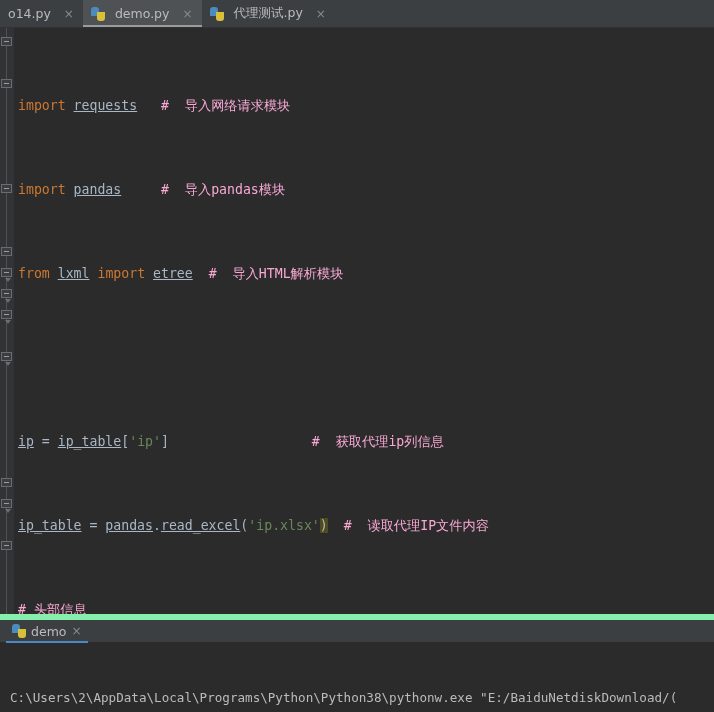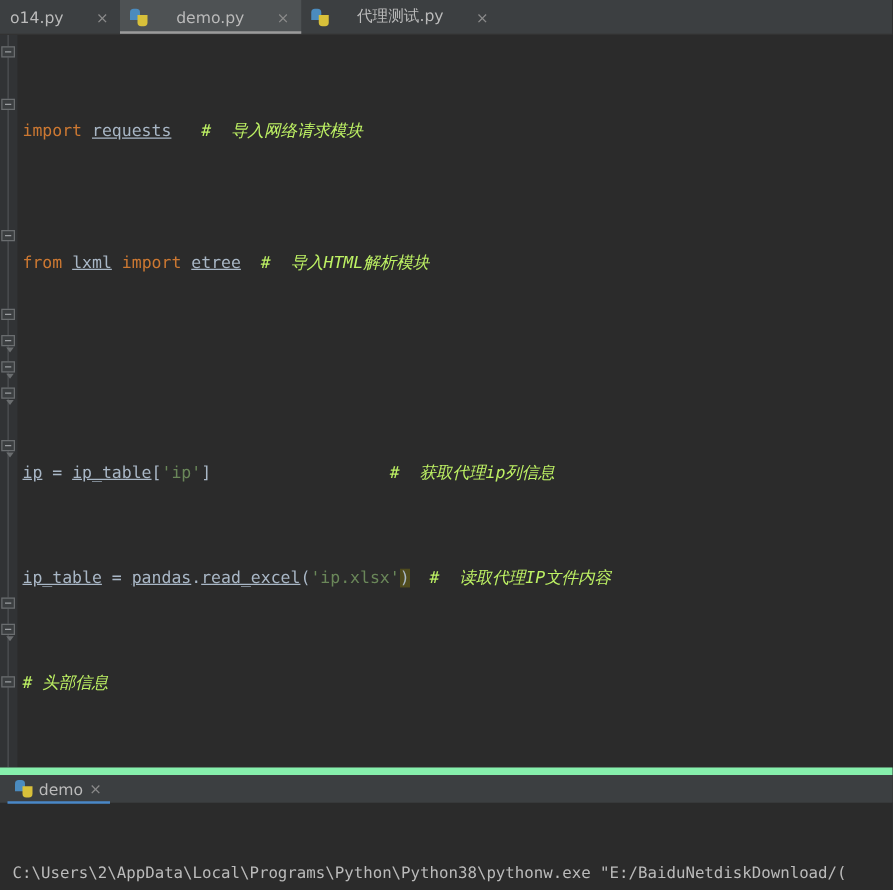--- a/index.html
+++ b/index.html
@@ -10,21 +10,21 @@
     overflow:hidden;
   }
 
   
   .tabbar{
     height:28px; background:#3c3f41;
     display:flex; align-items:stretch;
     border-bottom:1px solid #323232;
   }
   .tab{
-    display:flex; align-items:center; gap:23px;
+    display:flex; align-items:center; gap:10px;
     padding:0 9px 0 8px;
     font-family:"DejaVu Sans","Liberation Sans",sans-serif;
     font-size:12.5px; color:#bbbbbb;
     position:relative; white-space:nowrap;
     cursor:default;
   }
   .tab.active{ background:#4e5254; }
   .tab.active::after{
     content:""; position:absolute; left:0; right:0; bottom:0;
     height:2px; background:#9b9b9b;
@@ -80,21 +80,21 @@
     line-height:21px;
     color:#a9b7c6;
     white-space:pre;
     padding-top:4px;
   }
   .ln{ height:21px; padding-left:4px; position:relative; }
 
   
   .kw   { color:#cc7832; }
   .str  { color:#6a8759; }
-  .com  { color:#bef264;font-style:italic; }
+  .com  { color:#f9a8d4; }
   .id   { color:#a9b7c6;text-decoration:underline; }
   .brk2 { background:#4f4b1e; color:#a9b7c6; }
 
   
   .console{
     position:absolute; left:0; right:0; bottom:0;
     height:98px; background:#3c3f41;
     border-top:6px solid #86efac;
   }
   .console-tabs{
@@ -169,20 +169,21 @@
     <div class="fold arrow" style="top:324px;"></div>
     <div class="fold" style="top:450px;"></div>
     <div class="fold arrow" style="top:471px;"></div>
     <div class="fold" style="top:513px;"></div>
   </div>
 
   <div class="code">
 
     <div class="ln"><span class="kw">import</span> <span class="id">requests</span>   <span class="com">#  导入网络请求模块</span></div>
 
+    <div class="ln"><span class="kw">import</span> <span class="id">pandas</span>     <span class="com">#  导入pandas模块</span></div>
 
     <div class="ln"><span class="kw">from</span> <span class="id">lxml</span> <span class="kw">import</span> <span class="id">etree</span>  <span class="com">#  导入HTML解析模块</span></div>
 
     <div class="ln"> </div>
 
     <div class="ln"><span class="id">ip</span> = <span class="id">ip_table</span>[<span class="str">'ip'</span>]                  <span class="com">#  获取代理ip列信息</span></div>
 
     <div class="ln"><span class="id">ip_table</span> = <span class="id">pandas</span>.<span class="id">read_excel</span>(<span class="str">'ip.xlsx'</span><span class="brk2">)</span>  <span class="com">#  读取代理IP文件内容</span></div>
 
     <div class="ln"><span class="com"># 头部信息</span></div>

